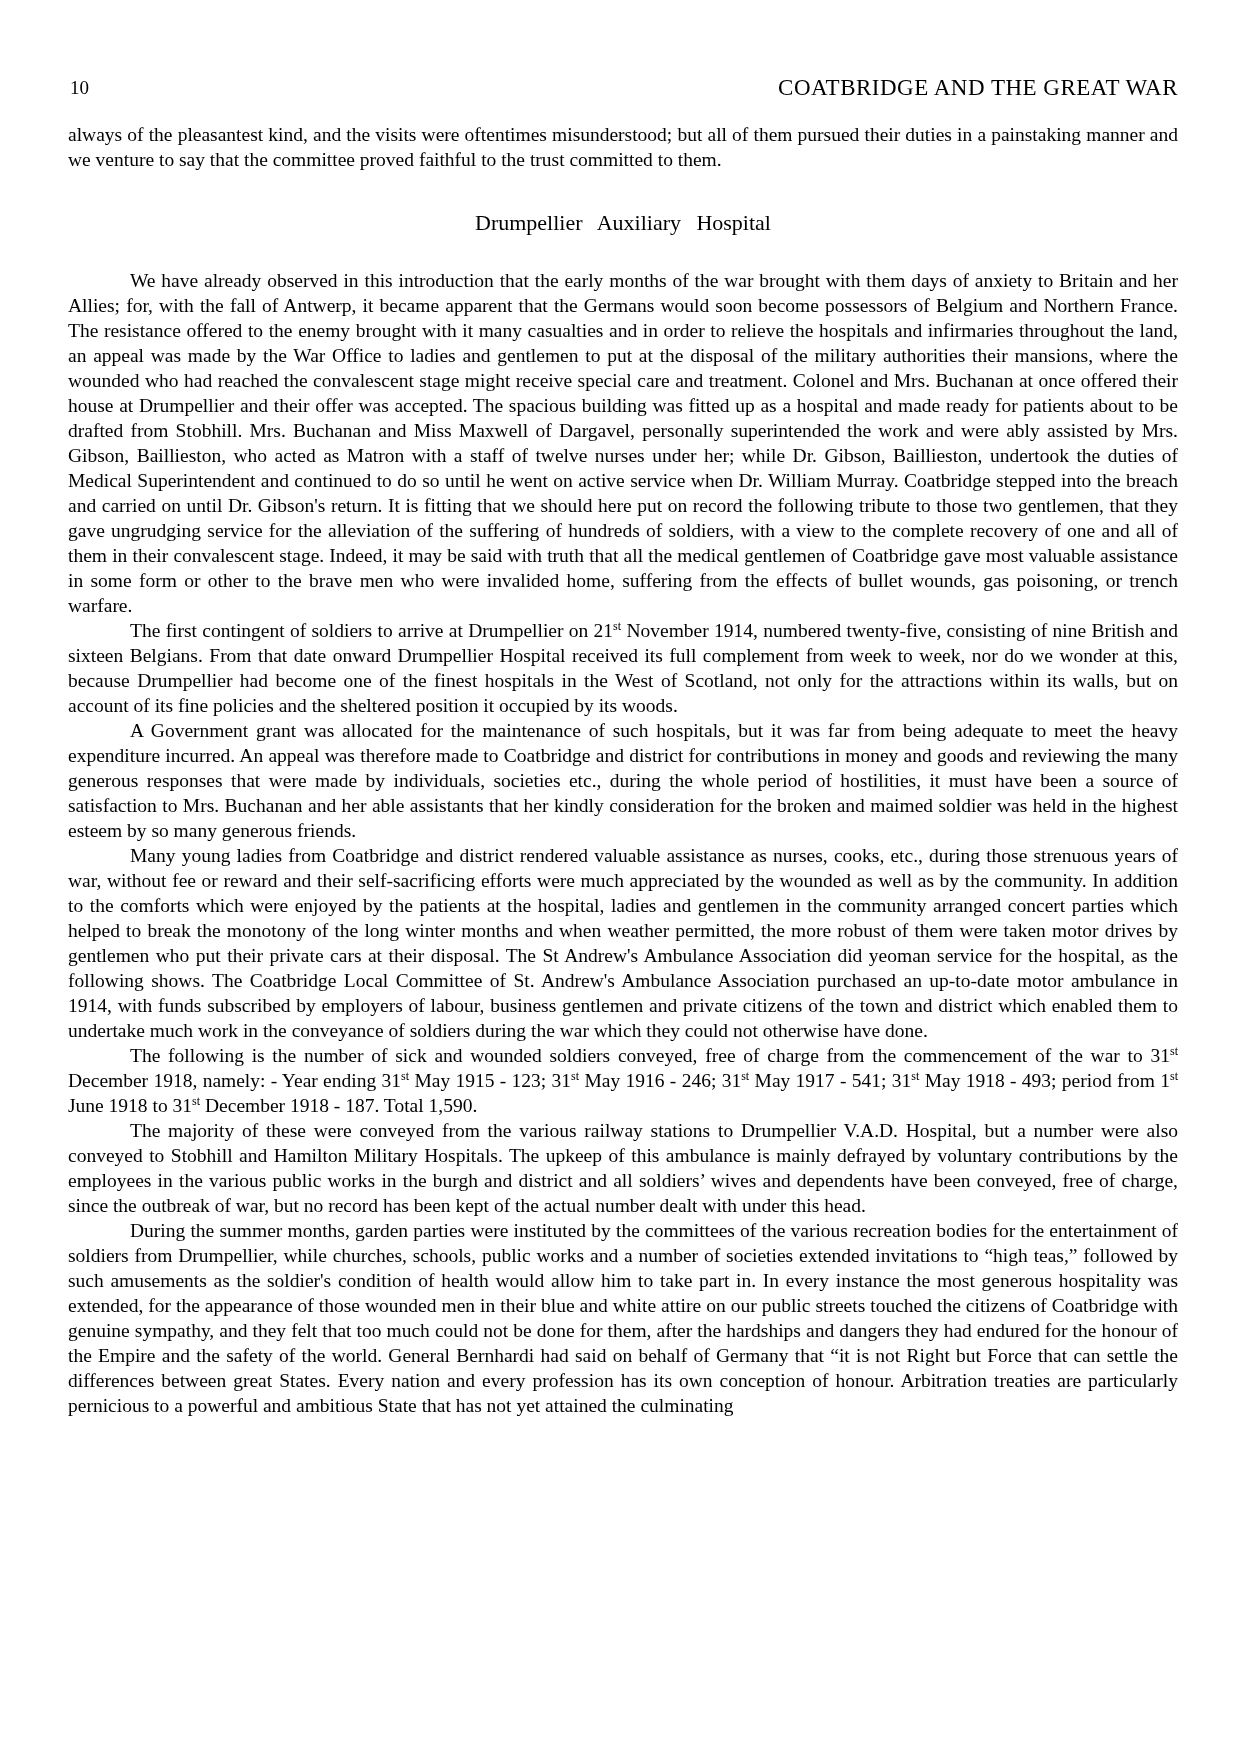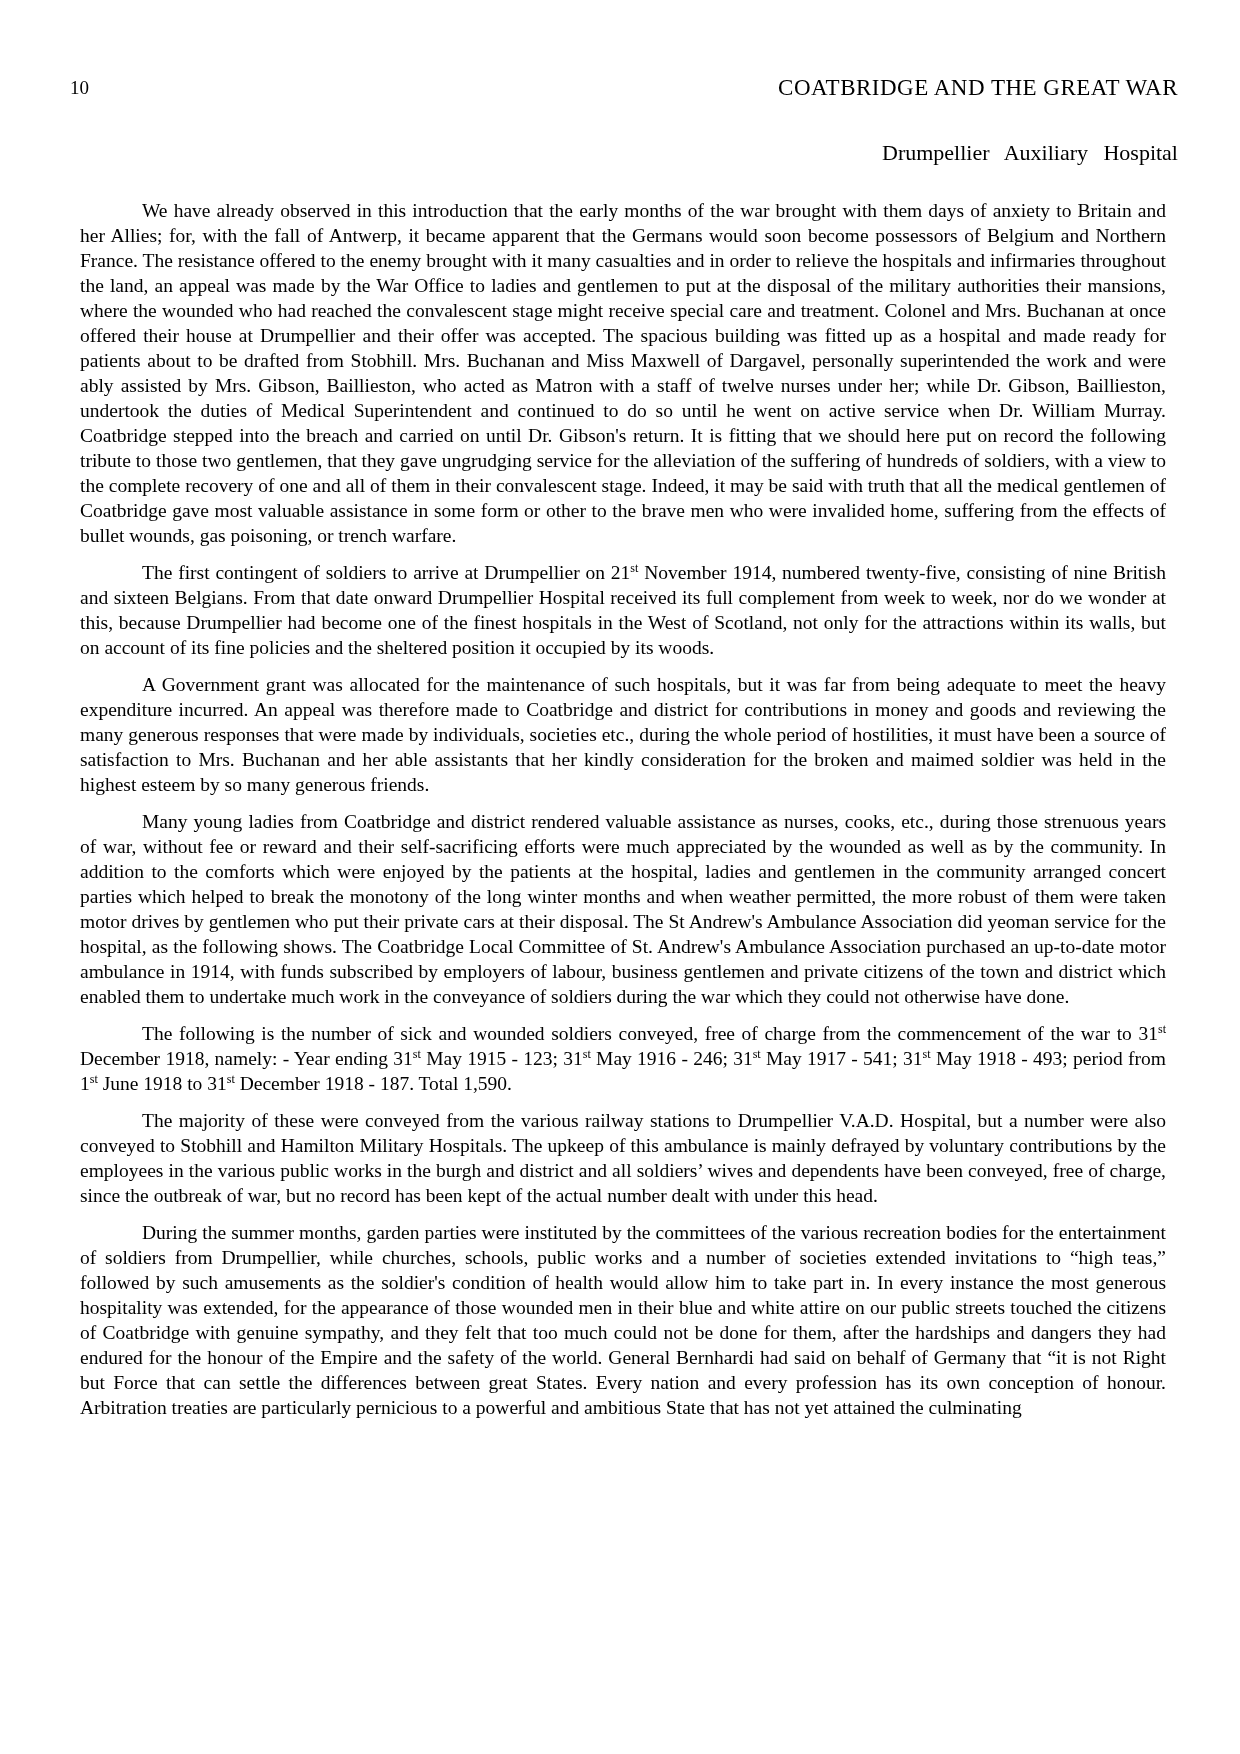--- a/index.html
+++ b/index.html
@@ -45,26 +45,26 @@
     margin: 20px 0 0 0;
     font-size: 19.5px;
     line-height: 25px;
     text-align: justify;
     text-indent: 0;
   }
   .section-heading {
     margin: 38px 0 32px 0;
     font-size: 22px;
     font-weight: normal;
-    text-align: right;
+    text-align: center;
     word-spacing: 0.45em;
     line-height: 26px;
   }
   .body-text p {
-    margin: 12px;
+    margin: 0;
     font-size: 19.5px;
     line-height: 25px;
     text-align: justify;
     text-indent: 62px;
   }
   .body-text sup, .continuation sup {
     font-size: 0.62em;
     line-height: 0;
     vertical-align: super;
     letter-spacing: 0;
@@ -73,20 +73,21 @@
 </head>
 <body>
 
 <div class="page">
 
   <div class="page-header">
     <span class="page-number">10</span>
     <span class="running-title">COATBRIDGE AND THE GREAT WAR</span>
   </div>
 
+  <p class="continuation">always of the pleasantest kind, and the visits were oftentimes misunderstood; but all of them pursued their duties in a painstaking manner and we venture to say that the committee proved faithful to the trust committed to them.</p>
 
   <h2 class="section-heading">Drumpellier Auxiliary Hospital</h2>
 
   <div class="body-text">
       <p>We have already observed in this introduction that the early months of the war brought with them days of anxiety to Britain and her Allies; for, with the fall of Antwerp, it became apparent that the Germans would soon become possessors of Belgium and Northern France.  The resistance offered to the enemy brought with it many casualties and in order to relieve the hospitals and infirmaries throughout the land, an appeal was made by the War Office to ladies and gentlemen to put at the disposal of the military authorities their mansions, where the wounded who had reached the convalescent stage might receive special care and treatment.  Colonel and Mrs. Buchanan at once offered their house at Drumpellier and their offer was accepted.  The spacious building was fitted up as a hospital and made ready for patients about to be drafted from Stobhill.  Mrs. Buchanan and Miss Maxwell of Dargavel, personally superintended the work and were ably assisted by Mrs. Gibson, Baillieston, who acted as Matron with a staff of twelve nurses under her; while Dr. Gibson, Baillieston, undertook the duties of Medical Superintendent and continued to do so until he went on active service when Dr. William Murray.  Coatbridge stepped into the breach and carried on until Dr. Gibson's return.  It is fitting that we should here put on record the following tribute to those two gentlemen, that they gave ungrudging service for the alleviation of the suffering of hundreds of soldiers, with a view to the complete recovery of one and all of them in their convalescent stage.  Indeed, it may be said with truth that all the medical gentlemen of Coatbridge gave most valuable assistance in some form or other to the brave men who were invalided home, suffering from the effects of bullet wounds, gas poisoning, or trench warfare.</p>
       <p>The first contingent of soldiers to arrive at Drumpellier on 21<sup>st</sup> November 1914, numbered twenty-five, consisting of nine British and sixteen Belgians.  From that date onward Drumpellier Hospital received its full complement from week to week, nor do we wonder at this, because Drumpellier had become one of the finest hospitals in the West of Scotland, not only for the attractions within its walls, but on account of its fine policies and the sheltered position it occupied by its woods.</p>
       <p>A Government grant was allocated for the maintenance of such hospitals, but it was far from being adequate to meet the heavy expenditure incurred.  An appeal was therefore made to Coatbridge and district for contributions in money and goods and reviewing the many generous responses that were made by individuals, societies etc., during the whole period of hostilities, it must have been a source of satisfaction to Mrs. Buchanan and her able assistants that her kindly consideration for the broken and maimed soldier was held in the highest esteem by so many generous friends.</p>
       <p>Many young ladies from Coatbridge and district rendered valuable assistance as nurses, cooks, etc., during those strenuous years of war, without fee or reward and their self-sacrificing efforts were much appreciated by the wounded as well as by the community.  In addition to the comforts which were enjoyed by the patients at the hospital, ladies and gentlemen in the community arranged concert parties which helped to break the monotony of the long winter months and when weather permitted, the more robust of them were taken motor drives by gentlemen who put their private cars at their disposal.  The St Andrew's Ambulance Association did yeoman service for the hospital, as the following shows.  The Coatbridge Local Committee of St. Andrew's Ambulance Association purchased an up-to-date motor ambulance in 1914, with funds subscribed by employers of labour, business gentlemen and private citizens of the town and district which enabled them to undertake much work in the conveyance of soldiers during the war which they could not otherwise have done.</p>
       <p>The following is the number of sick and wounded soldiers conveyed, free of charge from the commencement of the war to 31<sup>st</sup> December 1918, namely: - Year ending 31<sup>st</sup> May 1915  -  123;  31<sup>st</sup> May 1916  -  246;  31<sup>st</sup> May 1917  -  541;  31<sup>st</sup> May 1918  -  493;  period from 1<sup>st</sup> June 1918 to 31<sup>st</sup> December 1918  -  187.  Total 1,590.</p>
       <p>The majority of these were conveyed from the various railway stations to Drumpellier V.A.D. Hospital, but a number were also conveyed to Stobhill and Hamilton Military Hospitals.  The upkeep of this ambulance is mainly defrayed by voluntary contributions by the employees in the various public works in the burgh and district and all soldiers’ wives and dependents have been conveyed, free of charge, since the outbreak of war, but no record has been kept of the actual number dealt with under this head.</p>

